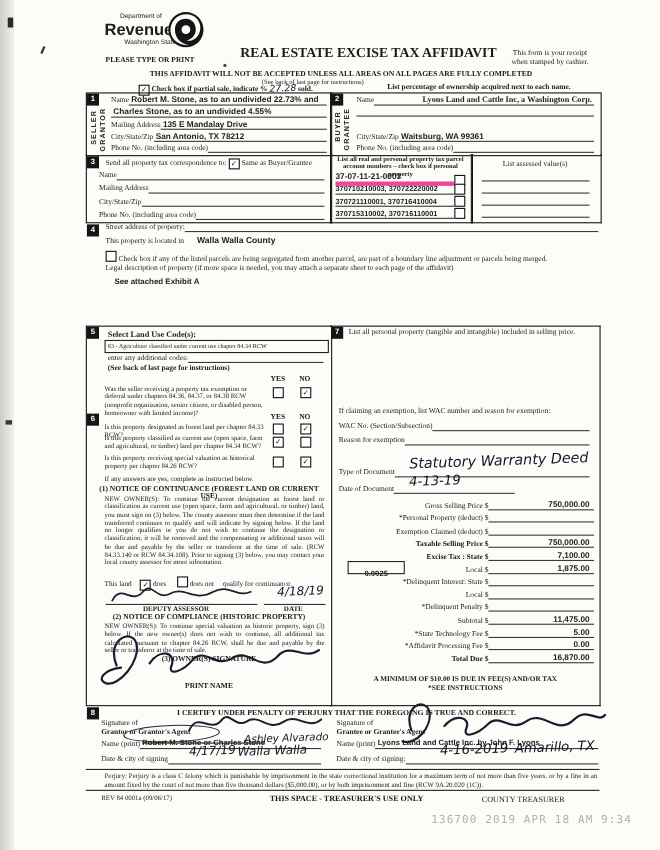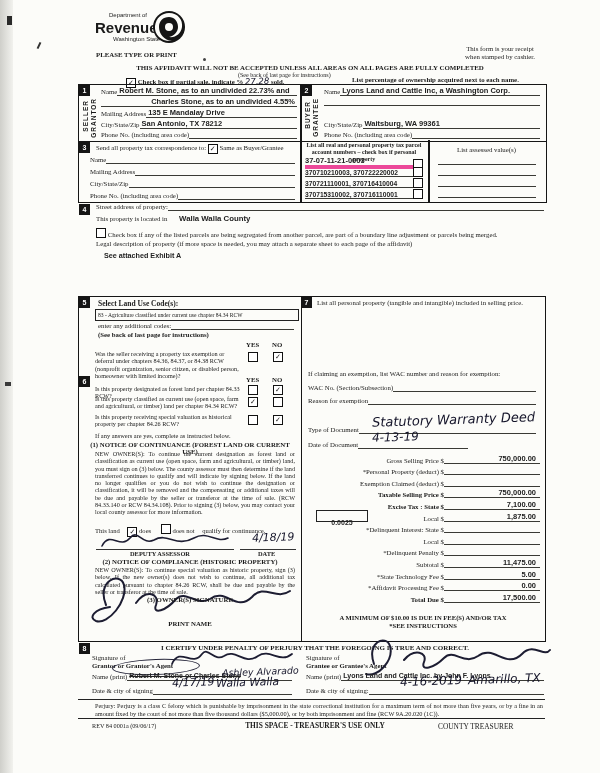--- a/index.html
+++ b/index.html
@@ -45,20 +45,21 @@
     <div class="lbl-s" style="padding-left:14px;font-family:'Liberation Sans',sans-serif;">Department of</div>
     <div class="b" style="font:bold 15px 'Liberation Sans',sans-serif;">Revenue</div>
     <div class="lbl-s" style="padding-left:18px;font-family:'Liberation Sans',sans-serif;">Washington State</div>
   </div>
   <svg class="abs" style="left:150px;top:8px;" width="38" height="38" viewBox="0 0 38 38">
     <circle cx="19" cy="19" r="16" fill="#151515"></circle>
     <path d="M19,5 C28,5 33,12 32,19 C31,26 25,30 19,29 C24,28 28,24 28,19 C28,13 24,9 19,9 C13,9 9,13 9,19 C9,26 14,32 22,33 C12,34 4,27 5,18 C6,10 12,5 19,5 Z" fill="#fcfcf9"></path>
     <circle cx="19" cy="19" r="4" fill="#fcfcf9"></circle>
   </svg>
   <div class="abs lbl b" style="left:96px;top:51px;">PLEASE TYPE OR PRINT</div>
+  <div class="abs ctr b" style="left:190px;top:41px;width:290px;font-size:12.5px;">REAL ESTATE EXCISE TAX AFFIDAVIT</div>
   <div class="abs ctr lbl" style="left:445px;top:45px;width:110px;">
     <div>This form is your receipt</div>
     <div>when stamped by cashier.</div>
   </div>
   <div class="abs ctr b" style="left:80px;top:64px;width:460px;font-size:6.9px;">THIS AFFIDAVIT WILL NOT BE ACCEPTED UNLESS ALL AREAS ON ALL PAGES ARE FULLY COMPLETED</div>
   <div class="abs lbl-s" style="left:238px;top:71.5px;">(See back of last page for instructions)</div>
   <div class="abs" style="left:126px;top:75.5px;font-size:6.8px;">
     <span class="cb">✓</span>
     <span class="b">Check box if partial sale, indicate %</span>
     <span class="hand" style="display:inline-block;font-size:8.5px;">27.28</span>
@@ -68,42 +69,42 @@
 
   <div class="box" style="left:78px;top:84px;width:222px;height:56px;"></div>
   <div class="sq" style="left:79px;top:85px;">1</div>
   <span class="vlab" style="left:82px;top:100px;">SELLER</span>
   <span class="vlab" style="left:90px;top:98px;">GRANTOR</span>
   <div class="fline" style="left:101px;top:86px;width:196px;">
     <span class="fl lbl">Name</span>
     <span class="fill typed">Robert M. Stone, as to an undivided 22.73% and</span>
   </div>
   <div class="fline" style="left:101px;top:97px;width:196px;">
-    <span class="fill typed" style="text-align:right;">Charles Stone, as to an undivided 4.55%</span>
+    <span class="fill typed" style="text-align:left;">Charles Stone, as to an undivided 4.55%</span>
   </div>
   <div class="fline" style="left:101px;top:108px;width:196px;">
     <span class="fl lbl">Mailing Address</span>
     <span class="fill typed" style="text-align:left;">135 E Mandalay Drive</span>
   </div>
   <div class="fline" style="left:101px;top:119px;width:196px;justify-content:flex-end;">
     <span class="fl lbl">City/State/Zip</span>
     <span class="fill typed" style="text-align:left;">San Antonio, TX 78212</span>
   </div>
   <div class="fline" style="left:101px;top:130px;width:196px;">
     <span class="fl lbl">Phone No. (including area code)</span>
     <span class="fill"></span>
   </div>
 
   <div class="box" style="left:300px;top:84px;width:245px;height:56px;"></div>
   <div class="sq" style="left:301px;top:85px;">2</div>
   <span class="vlab" style="left:304px;top:101px;">BUYER</span>
   <span class="vlab" style="left:312px;top:98px;">GRANTEE</span>
   <div class="fline" style="left:324px;top:86px;width:216px;">
     <span class="fl lbl">Name</span>
-    <span class="fill typed" style="text-align:left;">Lyons Land and Cattle Inc, a Washington Corp.</span>
+    <span class="fill typed" style="text-align:right;font-family:Liberation Serif, serif;">Lyons Land and Cattle Inc, a Washington Corp.</span>
   </div>
   <div class="fline" style="left:324px;top:97px;width:216px;">
     <span class="fill"></span>
   </div>
   <div class="fline" style="left:324px;top:119px;width:216px;">
     <span class="fl lbl">City/State/Zip</span>
     <span class="fill typed" style="text-align:left;">Waitsburg, WA 99361</span>
   </div>
   <div class="fline" style="left:324px;top:130px;width:216px;">
     <span class="fl lbl">Phone No. (including area code)</span>
@@ -303,21 +304,21 @@
     <div class="amrow">
       <span class="amlbl">*State Technology Fee $</span>
       <span class="amfill typed">5.00</span>
     </div>
     <div class="amrow">
       <span class="amlbl">*Affidavit Processing Fee $</span>
       <span class="amfill typed">0.00</span>
     </div>
     <div class="amrow">
       <span class="amlbl b">Total Due $</span>
-      <span class="amfill typed">17,500.00</span>
+      <span class="amfill typed">16,870.00</span>
     </div>
   </div>
   <div class="abs b ctr" style="left:308px;top:614px;width:230px;font-size:6.6px;">A MINIMUM OF $10.00 IS DUE IN FEE(S) AND/OR TAX</div>
   <div class="abs b ctr" style="left:308px;top:622px;width:230px;font-size:6.6px;">*SEE INSTRUCTIONS</div>
 
   <div class="sq" style="left:79px;top:643px;">8</div>
   <div class="abs b ctr" style="left:95px;top:644px;width:440px;font-size:7px;">I CERTIFY UNDER PENALTY OF PERJURY THAT THE FOREGOING IS TRUE AND CORRECT.</div>
 
   <div class="abs lbl" style="left:92px;top:654px;">
     <div>Signature of</div>
@@ -356,14 +357,15 @@
   </div>
   <div class="abs hand" style="left:400px;top:674px;font-size:12px;">4-16-2019</div>
   <div class="abs hand" style="left:468px;top:672px;font-size:12px;white-space:nowrap;">Amarillo, TX</div>
 
   <div class="abs" style="left:78px;top:699px;width:467px;border-top:1px solid #222;"></div>
   <div class="abs lbl-s" style="left:95px;top:702px;width:448px;font-size:6.3px;line-height:1.25;text-align:justify;">Perjury: Perjury is a class C felony which is punishable by imprisonment in the state correctional institution for a maximum term of not more than five years, or by a fine in an amount fixed by the court of not more than five thousand dollars ($5,000.00), or by both imprisonment and fine (RCW 9A.20.020 (1C)).</div>
   <div class="abs" style="left:78px;top:718px;width:467px;border-top:1px solid #222;"></div>
   <div class="abs lbl-s" style="left:92px;top:722px;font-size:6.2px;">REV 84 0001a (09/06/17)</div>
   <div class="abs b ctr" style="left:190px;top:721px;width:250px;font-size:7.4px;">THIS SPACE - TREASURER'S USE ONLY</div>
   <div class="abs" style="left:438px;top:722px;font-size:7.4px;">COUNTY TREASURER</div>
+  <div class="abs stamp" style="left:392px;top:740px;font-size:10px;">136700 2019 APR 18 AM 9:34</div>
 
 </div>
 
 </body></html>

